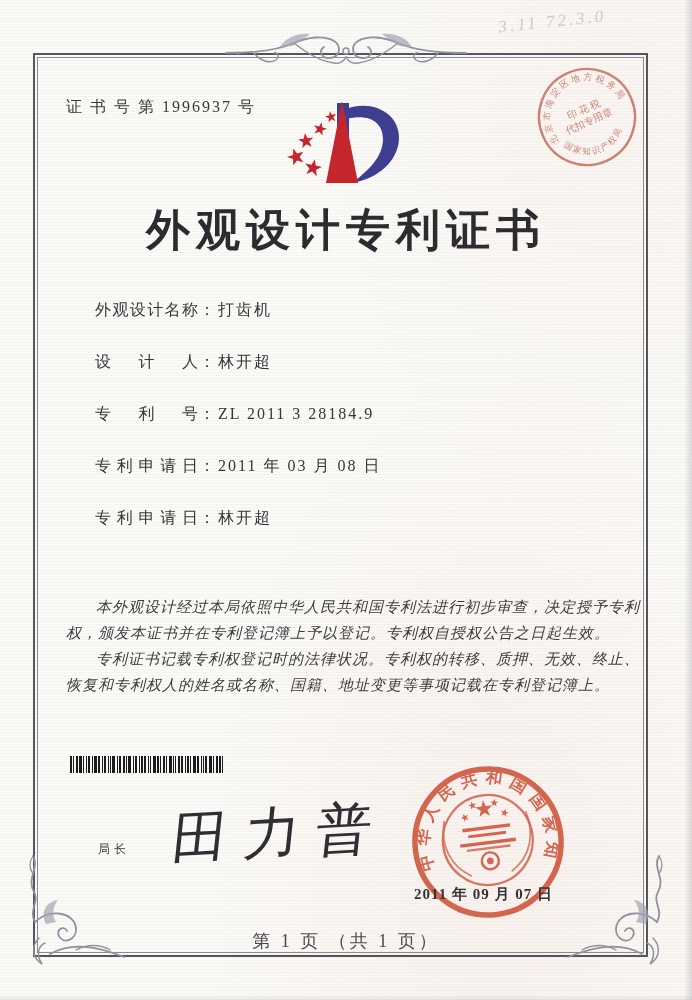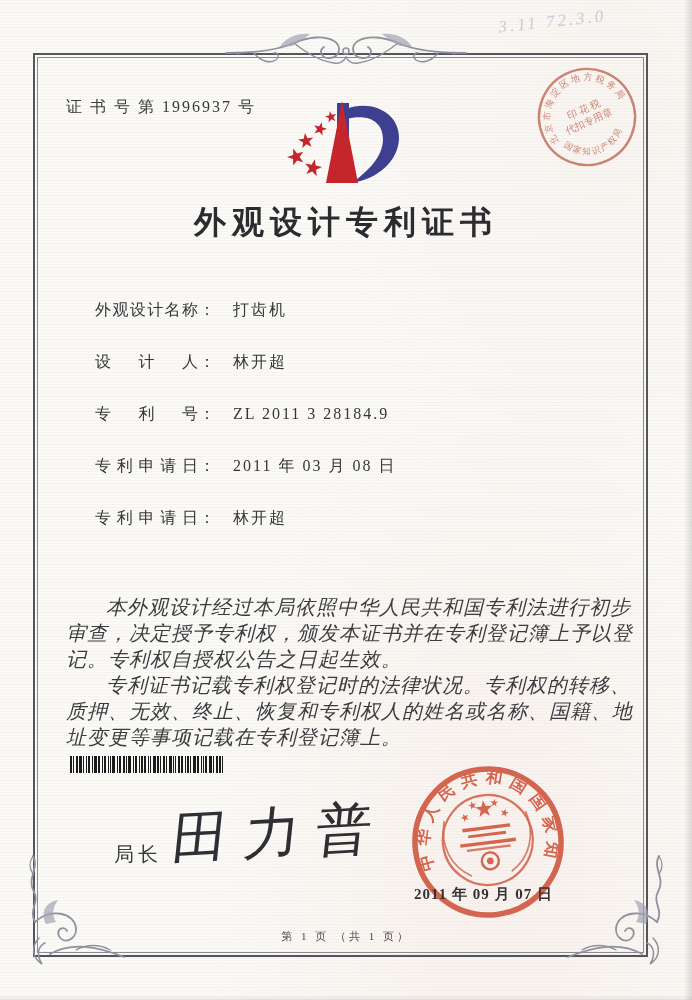--- a/index.html
+++ b/index.html
@@ -27,47 +27,47 @@
 
   .note{position:absolute;left:498px;top:8px;width:180px;
     font-style:italic;font-size:17px;letter-spacing:3px;color:rgba(150,160,195,0.50);
     transform:rotate(-6deg);}
 
   .cert-no{position:absolute;left:66px;top:97px;font-size:16px;letter-spacing:2px;color:#3a3a3e;}
 
   .logo{position:absolute;left:280px;top:95px;}
 
   .title{position:absolute;left:0;right:0;top:201px;text-align:center;
-    font-size:32px;font-weight:700;letter-spacing:6px;color:#2b2b30;font-family:Liberation Serif, serif;}
+    font-size:44px;font-weight:700;letter-spacing:6px;color:#2b2b30;font-family:Liberation Serif, serif;}
 
   .fields{position:absolute;left:66px;top:300px;width:560px;font-size:16px;color:#36363a;}
   .field-row{height:20px;margin-bottom:32px;white-space:nowrap;letter-spacing:1px;}
   .f-label{display:inline-block;width:104px;text-align:justify;text-align-last:justify;margin-left:29px;}
   .f-colon{display:inline-block;}
-  .f-value{display:inline-block;margin-left:17px;letter-spacing:2px;}
+  .f-value{display:inline-block;margin-left:2px;letter-spacing:2px;}
 
   .paras{position:absolute;left:66px;top:594px;width:578px;
-    font-size:20px;line-height:26px;font-style:italic;color:#3c3c40;letter-spacing:1px;}
+    font-size:15px;line-height:26px;font-style:italic;color:#3c3c40;letter-spacing:1px;}
   .paras p{margin:0;text-indent:2em;}
 
   .barcode{position:absolute;left:70px;top:756px;height:17px;display:flex;align-items:stretch;}
   .barcode b{display:block;background:#1c1c1e;}
 
-  .sig-label{position:absolute;left:114px;top:841px;font-size:20px;letter-spacing:4px;color:#3a3a3e;}
+  .sig-label{position:absolute;left:98px;top:841px;font-size:12px;letter-spacing:4px;color:#3a3a3e;}
   .sig-name{position:absolute;left:172px;top:796px;font-size:56px;letter-spacing:16px;
     color:#2e2e34;transform:rotate(-3deg) skewX(-9deg);font-weight:400;white-space:nowrap;}
 
   .seal{position:absolute;left:400px;top:754px;transform:rotate(-7deg);opacity:0.92;}
   .seal-date{position:absolute;left:414px;top:885px;font-size:15px;font-weight:600;
     letter-spacing:1px;color:#333;white-space:nowrap;}
 
   .tax-stamp{position:absolute;left:528px;top:58px;transform:rotate(-24deg);opacity:0.85;}
 
   .footer{position:absolute;left:0;right:0;top:929px;text-align:center;
-    font-size:11px;letter-spacing:3px;color:#4a4a4e;}
+    font-size:18px;letter-spacing:3px;color:#4a4a4e;}
 </style>
 </head>
 <body>
 
 <div id="page">
 
   <div class="note">3.11 72.3.0</div>
 
   <div class="frame"></div>
 

